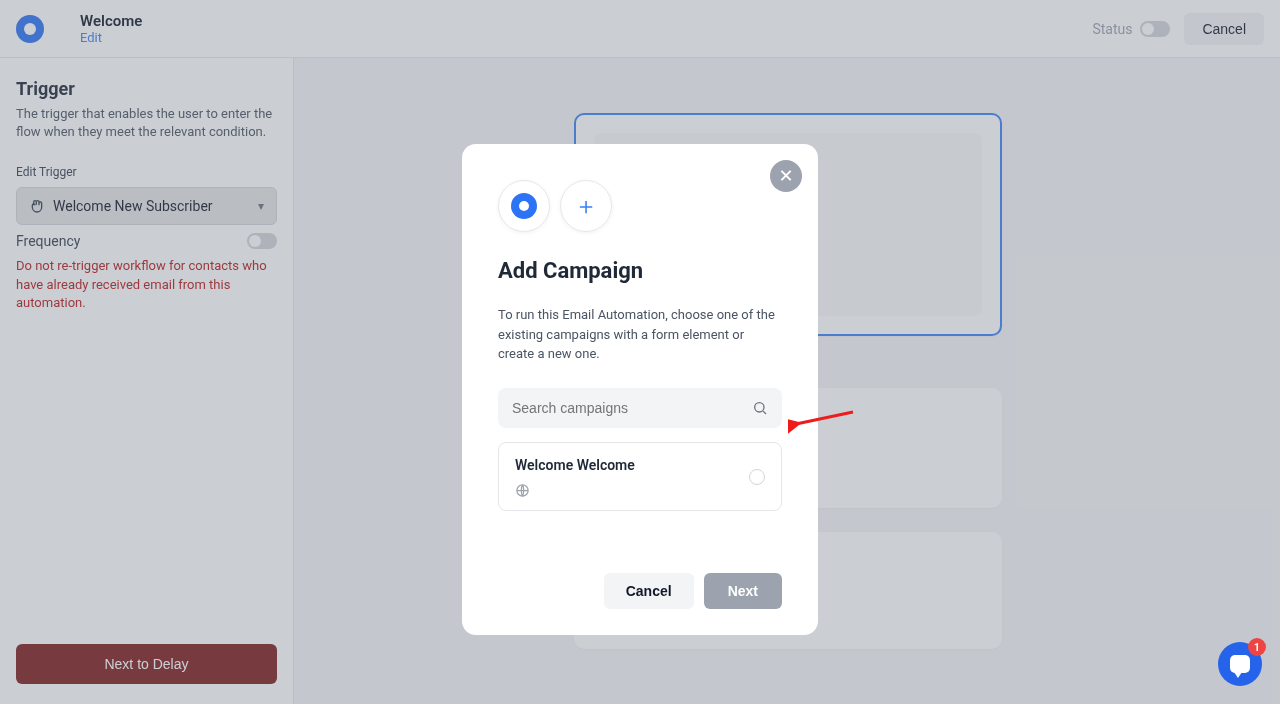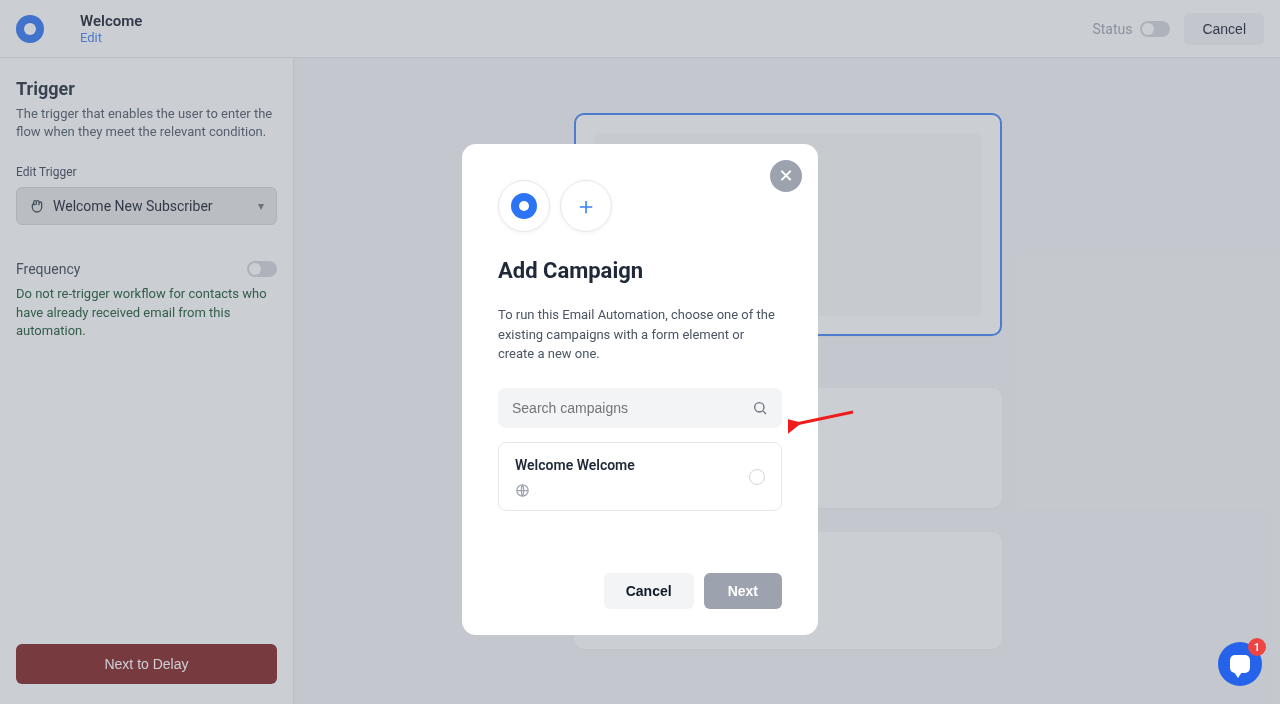--- a/index.html
+++ b/index.html
@@ -54,23 +54,23 @@
   }
   .sidebar h2 { font-size: 18px; font-weight: 700; margin-bottom: 6px; }
   .sidebar .desc { font-size: 13px; color: #4b5563; line-height: 1.4; margin-bottom: 24px; }
   .sidebar .section-label { font-size: 12px; color: #374151; margin-bottom: 8px; }
   .select-box {
     border: 1px solid #d1d5db; border-radius: 6px; padding: 10px 12px;
     display: flex; align-items: center; font-size: 14px; color: #111827;
     cursor: pointer; background: #e5e5e5; justify-content: space-between;
   }
   .select-box .lead { display: flex; align-items: center; gap: 8px; }
-  .freq-row { display: flex; align-items: center; justify-content: space-between; margin-top: 36px; }
+  .freq-row { display: flex; align-items: center; justify-content: space-between; margin-top: 8px; }
   .freq-row .fl { font-size: 14px; color: #374151; }
-  .sidebar .freq-desc { font-size: 13px; color: #14532d; margin-top: 8px; line-height: 1.4; }
+  .sidebar .freq-desc { font-size: 13px; color: #b91c1c; margin-top: 8px; line-height: 1.4; }
   .sidebar .grow { flex: 1; }
   .next-btn {
     width: 100%; background: #7f1d1d; color: #fff; border: none; border-radius: 6px;
     padding: 12px; font-size: 14px; font-weight: 500; cursor: pointer;
   }
 
   .canvas { flex: 1; position: relative; background: #f5f6f7; }
   .card {
     position: absolute; background: #fff; border-radius: 10px; padding: 18px;
     box-shadow: 0 1px 2px rgba(0,0,0,0.04); width: 428px;

